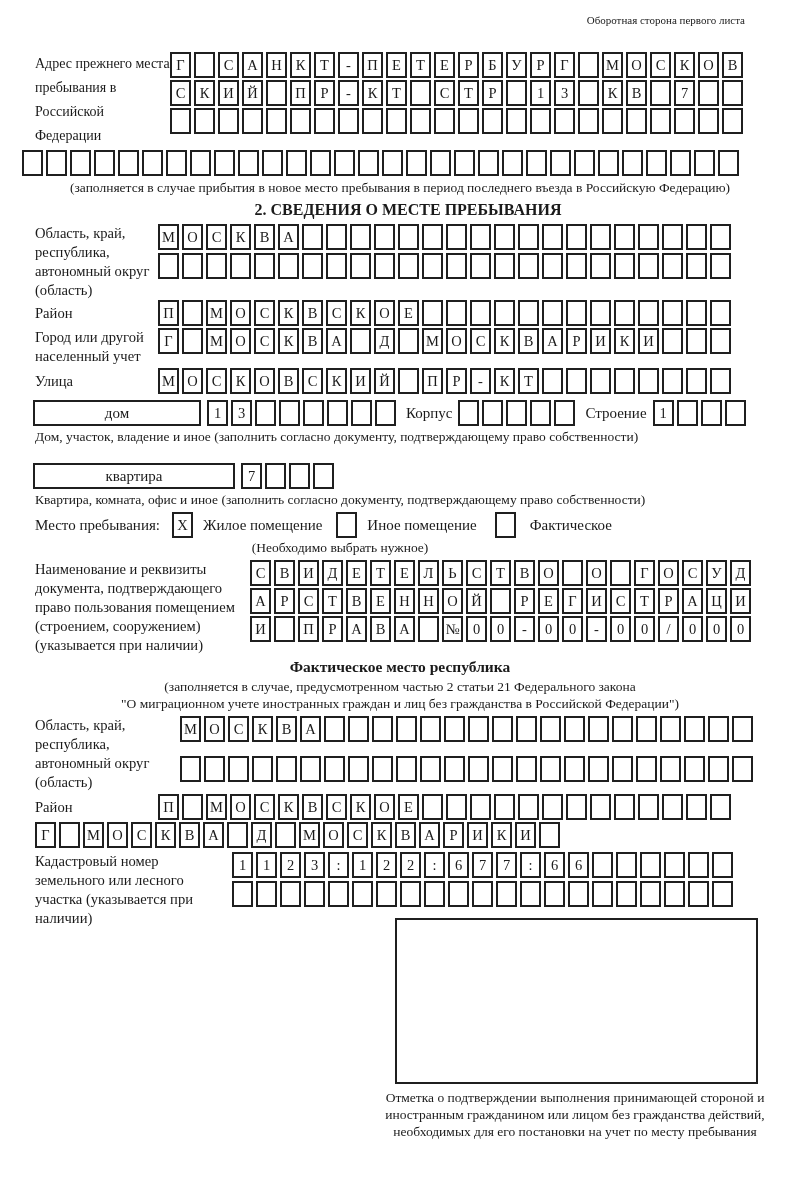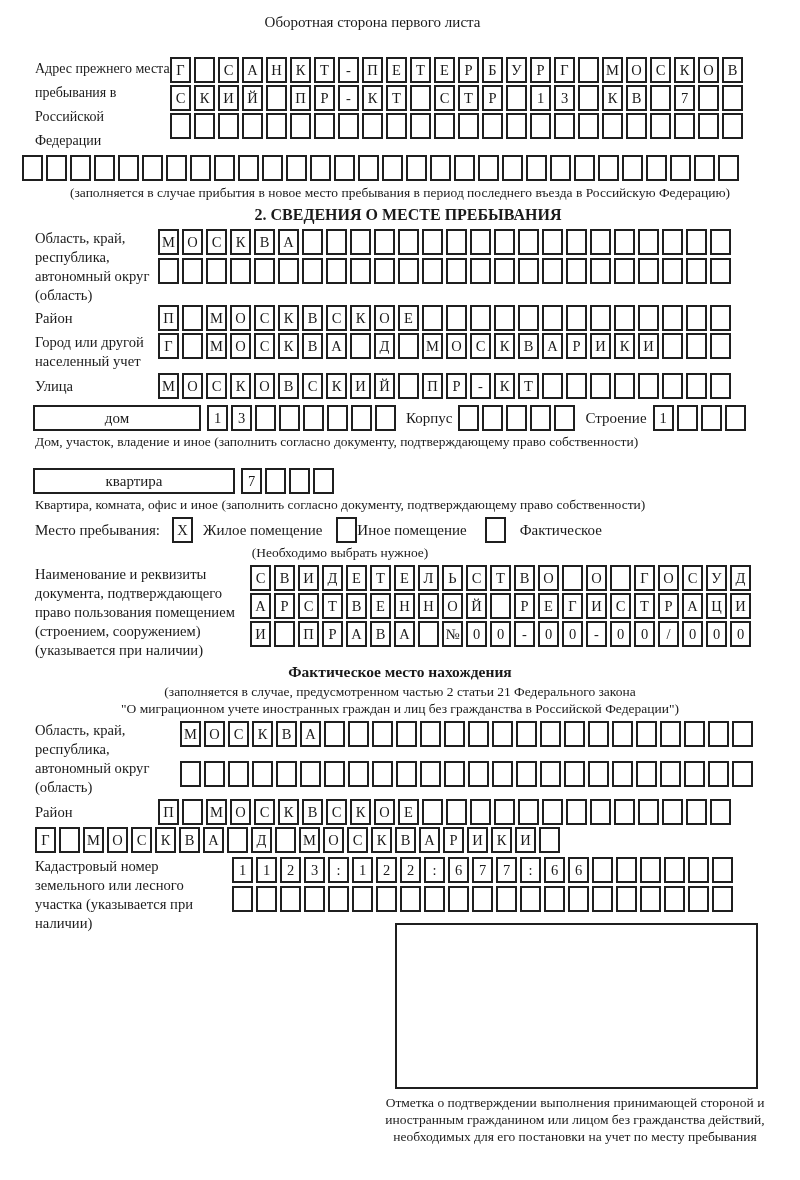--- a/index.html
+++ b/index.html
@@ -4,21 +4,21 @@
 <style>
   * { margin:0; padding:0; box-sizing:border-box; }
   html,body { background:#fff; }
   body {
     width:800px; height:1180px;
     position:relative; overflow:hidden;
     color:#1a1a1a;
     font-family:"Liberation Serif","DejaVu Serif",serif;
     font-size:15px;
   }
-  .hdr-note { text-align:center; padding:14px 55px 0 0; font-size:15px; }
+  .hdr-note { text-align:right; padding:14px 55px 0 0; font-size:11px; }
   .frow { display:flex; align-items:flex-start; }
   .flabel { flex-shrink:0; font-size:14.6px; line-height:19px; }
   .toplabel { flex-shrink:0; font-size:14px; line-height:24px; }
   .cells { display:flex; gap:3px; }
   .cells-col { display:flex; flex-direction:column; }
   .cell {
     flex:0 0 21px; width:21px; height:26px;
     border:2px solid #1f1f1f; background:#fff;
     display:flex; align-items:center; justify-content:center;
     font-size:14.5px; line-height:1;
@@ -348,21 +348,21 @@
         <div class="cell"></div>
       </div>
   </div>
   <div class="caption" style="margin:3px 0 0 35px">Квартира, комната, офис и иное (заполнить согласно документу, подтверждающему право собственности)</div>
 
   <div class="frow" style="margin:4px 0 0 35px; ">
     <span class="inline-label">Место пребывания:</span>
     <div class="cell" style="margin-left:12px">X</div>
     <span class="inline-label" style="margin-left:10px">Жилое помещение</span>
     <div class="cell" style="margin-left:14px"></div>
-    <span class="inline-label" style="">Иное помещение</span>
+    <span class="inline-label" style="margin-left:10px">Иное помещение</span>
     <div class="cell" style="margin-left:18px"></div>
     <span class="inline-label" style="margin-left:14px">Фактическое</span>
   </div>
   <div class="caption" style="margin:2px 0 0 180px; width:320px; text-align:center">(Необходимо выбрать нужное)</div>
 
   <div class="frow" style="margin:4px 0 0 35px">
     <div class="flabel" style="width:215px">Наименование и реквизиты документа, подтверждающего право пользования помещением (строением, сооружением) (указывается при наличии)</div>
     <div class="cells-col" style="gap:2px">
       <div class="cells">
           <div class="cell">С</div>
@@ -429,21 +429,21 @@
           <div class="cell">0</div>
           <div class="cell">0</div>
           <div class="cell">/</div>
           <div class="cell">0</div>
           <div class="cell">0</div>
           <div class="cell">0</div>
         </div>
     </div>
   </div>
 
-  <div class="sub-title" style="margin-top:2px">Фактическое место нахождения</div>
+  <div class="sub-title" style="margin-top:2px">Фактическое место республика</div>
   <div class="caption center" style="margin-top:3px">(заполняется в случае, предусмотренном частью 2 статьи 21 Федерального закона</div>
   <div class="caption center" style="margin-top:1px">"О миграционном учете иностранных граждан и лиц без гражданства в Российской Федерации")</div>
 
   <div class="frow" style="margin:4px 0 0 35px; height:76px">
     <div class="flabel" style="width:145px">Область, край, республика, автономный округ (область)</div>
     <div class="cells-col" style="gap:14px">
       <div class="cells">
           <div class="cell">М</div>
           <div class="cell">О</div>
           <div class="cell">С</div>

